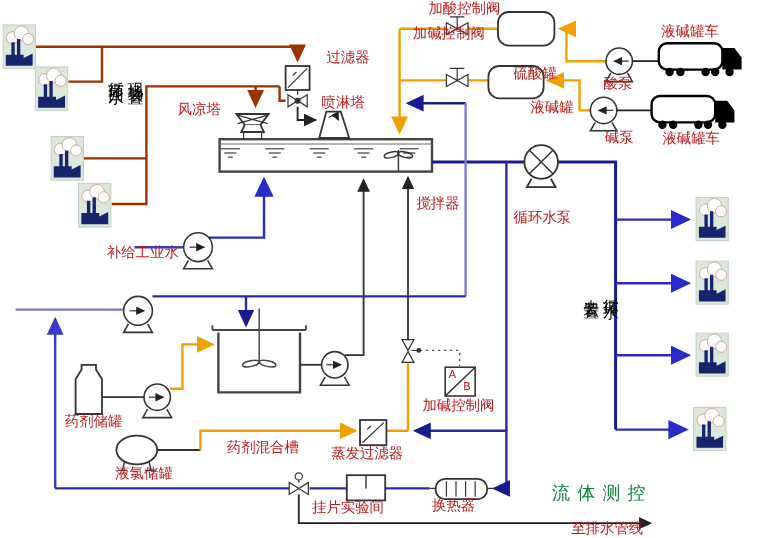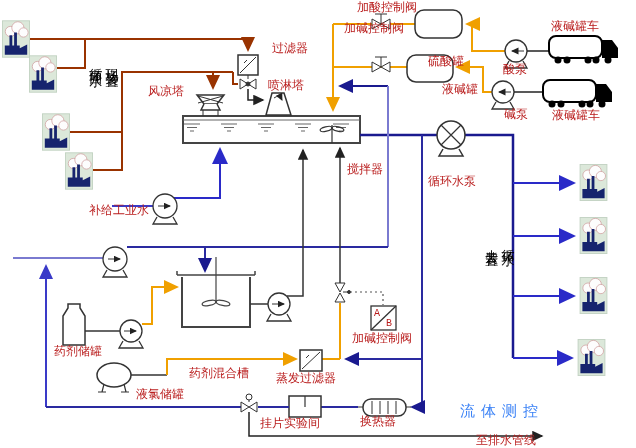--- a/index.html
+++ b/index.html
@@ -4,21 +4,21 @@
 <style>
   html,body{margin:0;padding:0;background:#fff;}
   .stage{position:relative;width:636px;height:448px;background:#ffffff;overflow:hidden;
          font-family:"DejaVu Sans",sans-serif;}
   .stage svg.pipes{position:absolute;left:0;top:0;z-index:1;}
   .lbl{position:absolute;z-index:2;font-size:12px;line-height:1.1;color:#b91c1c;white-space:nowrap;font-family:Liberation Mono, monospace;}
   .lbl.small{font-size:10px;}
   .vtext{position:absolute;z-index:2;writing-mode:vertical-rl;text-orientation:upright;
          font-size:13px;color:#000;letter-spacing:2px;line-height:1.25;}
   .vtext span{display:block;}
-  .watermark{position:absolute;z-index:0;font-size:15px;color:#3b82f6;letter-spacing:6px;white-space:nowrap;}
+  .watermark{position:absolute;z-index:0;font-size:15px;color:#15803d;letter-spacing:6px;white-space:nowrap;}
 </style>
 </head>
 <body>
 
 <div class="stage">
 
   <span class="watermark" style="left:460px;top:402px;">流体测控</span>
 
   <svg class="pipes" width="636" height="448" viewBox="0 0 636 448">
     <defs>
@@ -285,21 +285,21 @@
   <span class="lbl" style="left:551px;top:21px;">液碱罐车</span>
   <span class="lbl" style="left:503px;top:64px;">酸泵</span>
   <span class="lbl" style="left:344px;top:23px;text-align:right;">加碱控制阀</span>
   <span class="lbl" style="left:430px;top:84px;margin-left:12px;">液碱罐</span>
   <span class="lbl" style="left:504px;top:109px;">碱泵</span>
   <span class="lbl" style="left:552px;top:110px;">液碱罐车</span>
 
   <span class="lbl" style="left:89px;top:205px;">补给工业水</span>
   <span class="lbl" style="left:54px;top:346px;">药剂储罐</span>
   <span class="lbl" style="left:189px;top:330px;margin-top:38px;">药剂混合槽</span>
-  <span class="lbl" style="left:96px;top:389px;margin-left:40px;">液氯储罐</span>
+  <span class="lbl" style="left:96px;top:389px;">液氯储罐</span>
   <span class="lbl" style="left:352px;top:333px;">加碱控制阀</span>
   <span class="lbl small" style="left:374px;top:308px;">A</span>
   <span class="lbl small" style="left:386px;top:318px;">B</span>
   <span class="lbl" style="left:276px;top:373px;">蒸发过滤器</span>
   <span class="lbl" style="left:260px;top:418px;">挂片实验间</span>
   <span class="lbl" style="left:360px;top:416px;">换热器</span>
   <span class="lbl" style="left:476px;top:435px;">至排水管线</span>
 
   <div class="vtext" style="left:87px;top:58px;height:84px;">
     <span>现场装置</span>

